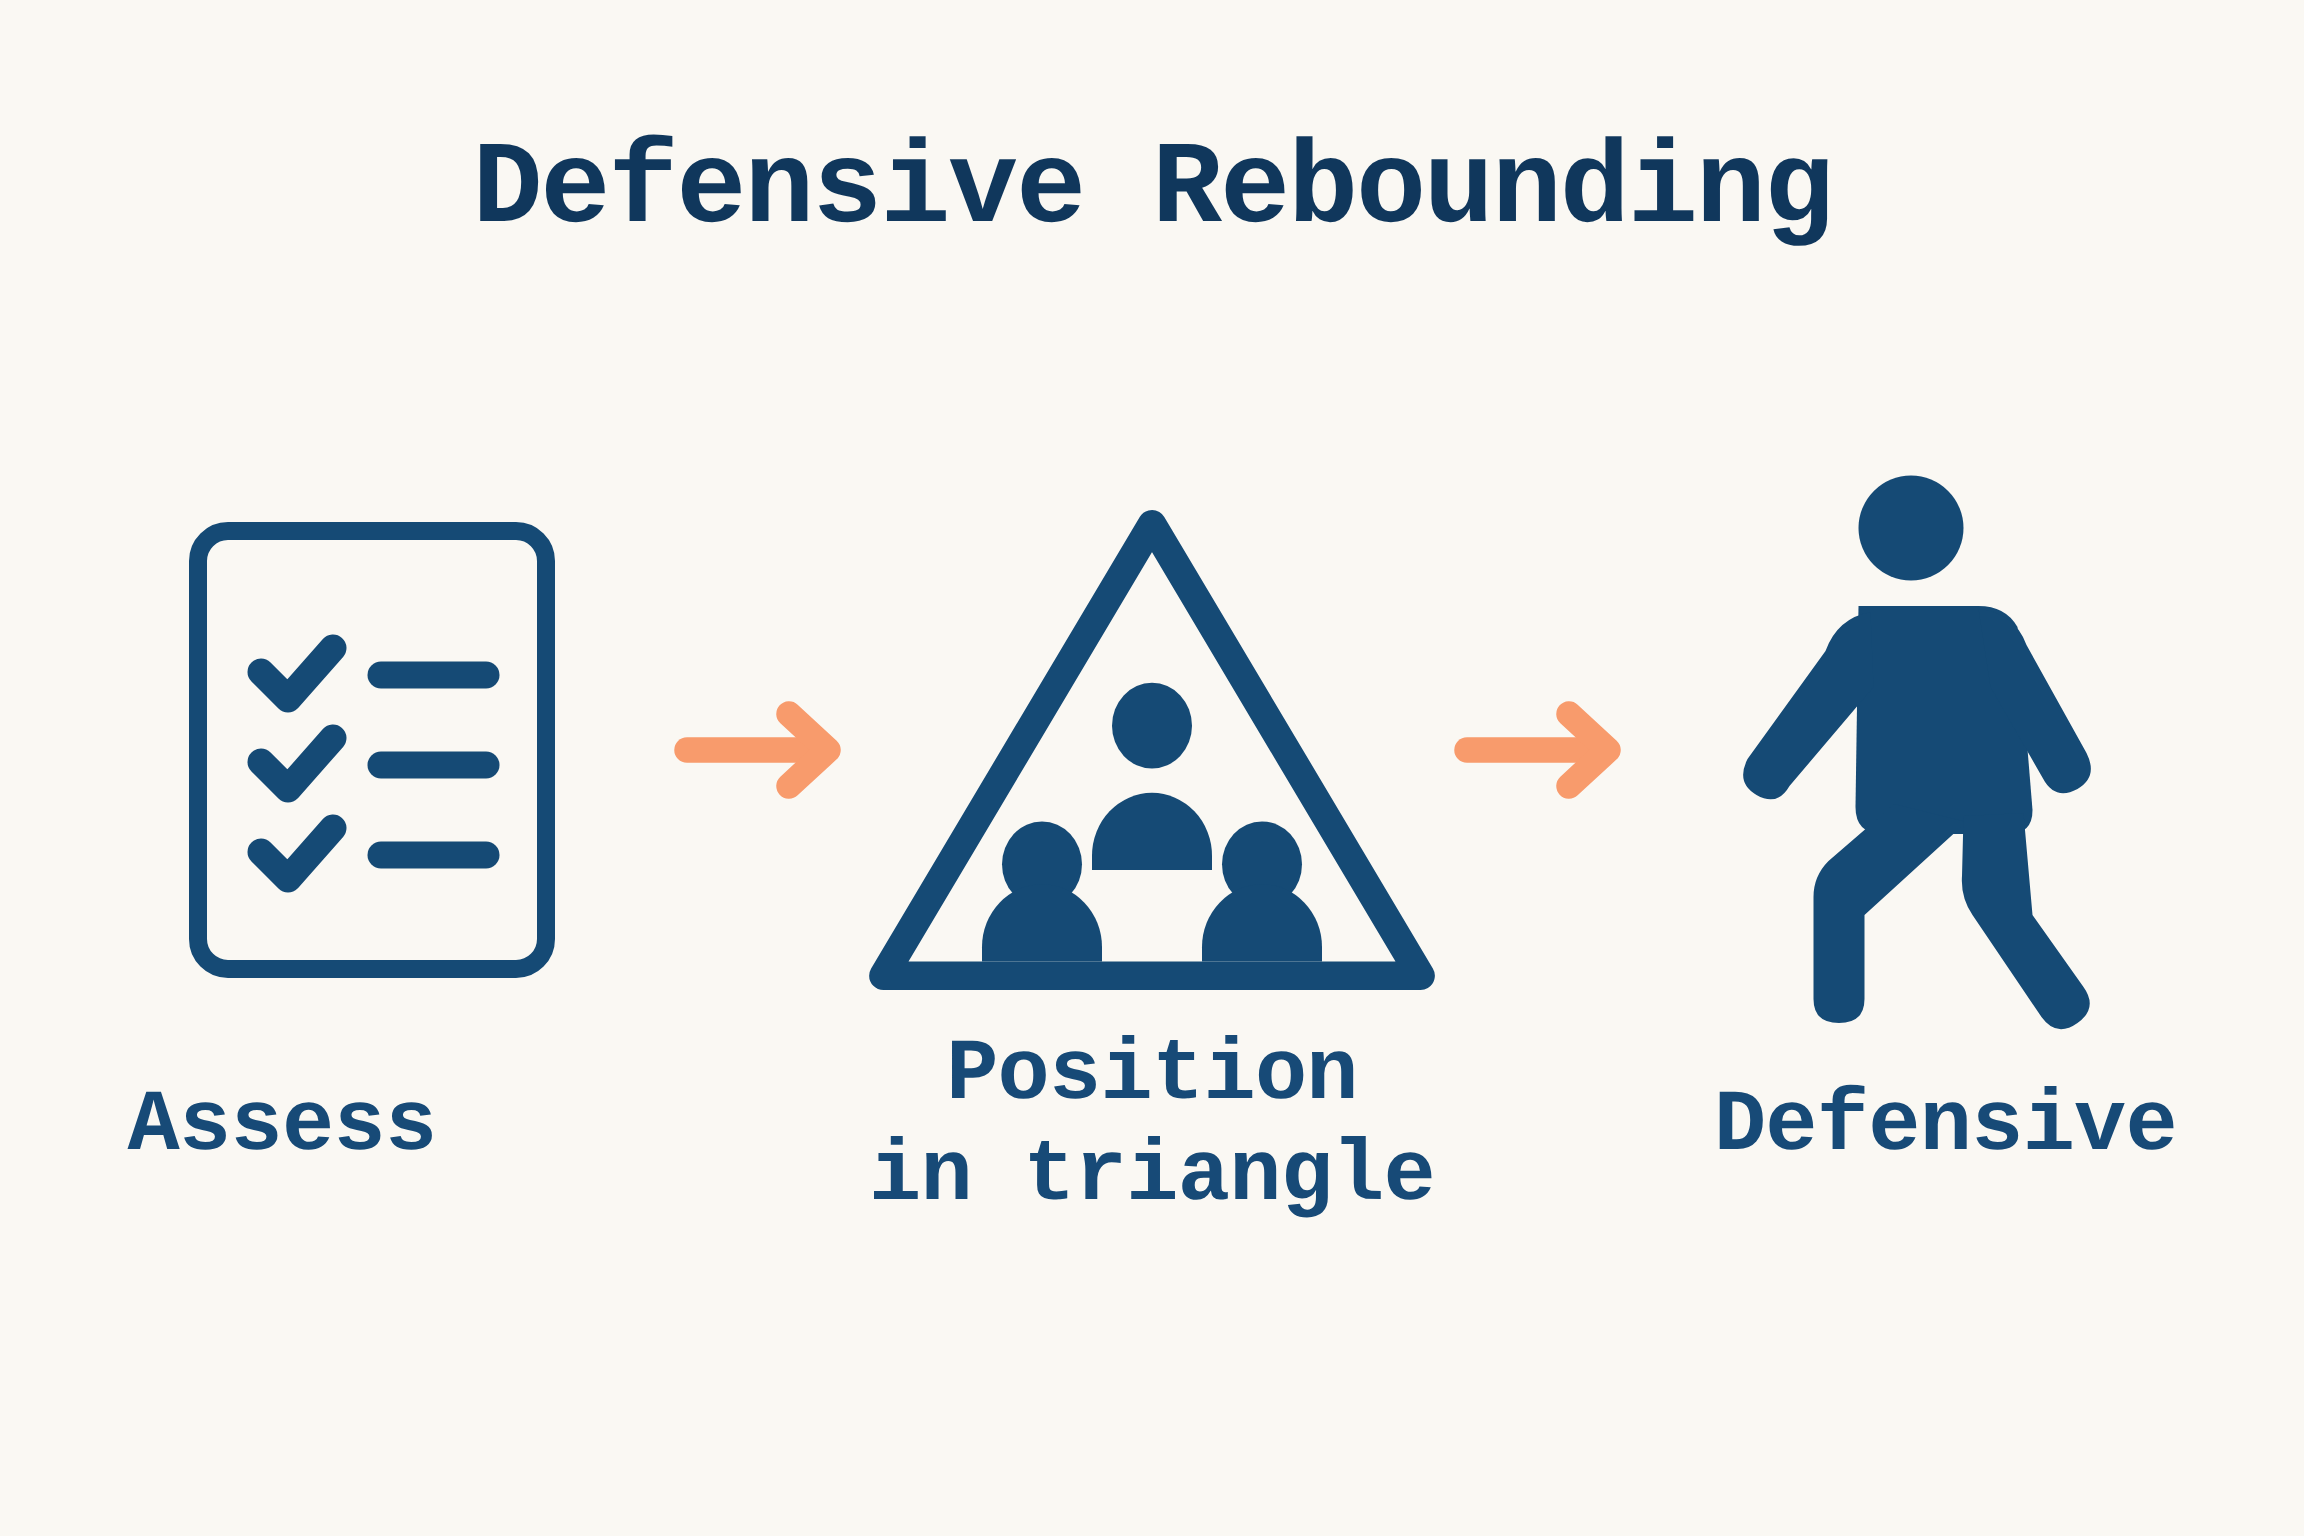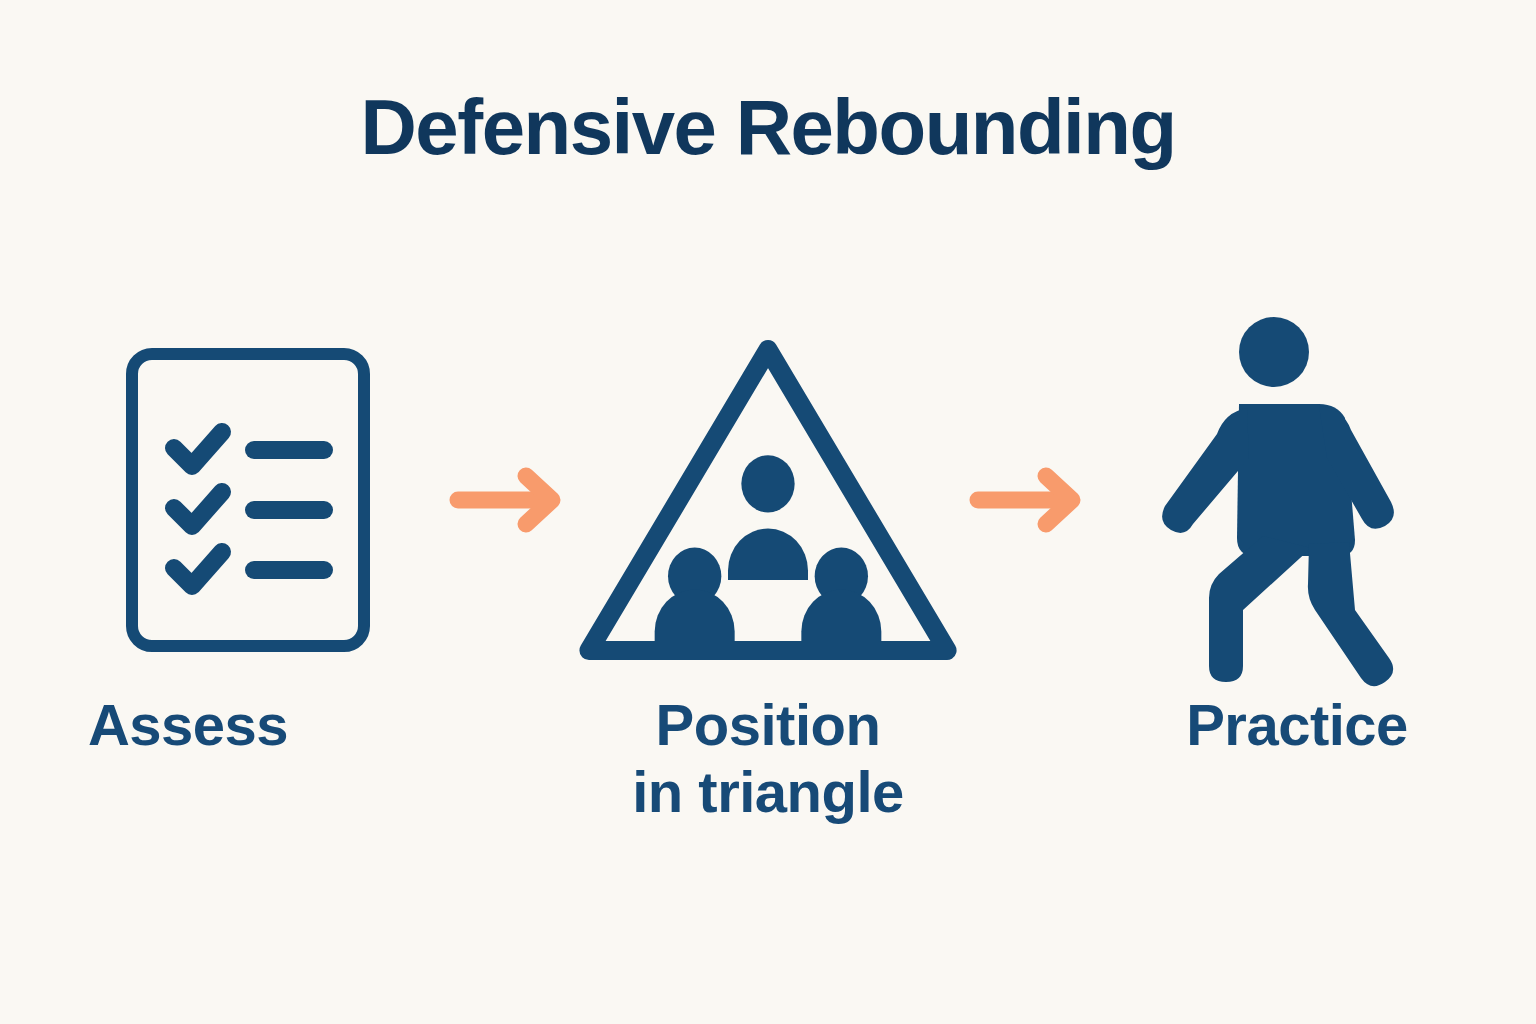--- a/index.html
+++ b/index.html
@@ -14,20 +14,21 @@
     background: #FAF8F3;
     font-family: "Liberation Sans", sans-serif;
     overflow: hidden;
     position: relative;
   }
 
   .canvas {
     position: relative;
     width: 1536px;
     height: 1024px;
+    font-family: Liberation Mono, monospace;
   }
 
   
   #page-title {
     position: absolute;
     top: 88px;
     left: 0;
     width: 1536px;
     text-align: center;
     font-size: 78px;
@@ -72,27 +73,27 @@
     align-items: center;
     justify-content: center;
     flex: 0 0 auto;
   }
 
   .arrow-svg { display: block; }
 
   
   .captions {
     position: absolute;
-    top: 692px;
+    top: 652px;
     left: 0;
     width: 1536px;
     height: 200px;
     display: flex;
     flex-direction: row;
-    align-items: flex-start;
+    align-items: center;
     justify-content: center;
   }
 
   .caption-cell {
     width: 400px;
     flex: 0 0 auto;
     text-align: center;
     font-size: 58px;
     font-weight: bold;
     color: #174A77;
@@ -231,18 +232,18 @@
     <div class="caption-spacer"></div>
 
     <div class="caption-cell cap-2">
       <span class="caption-line">Position</span>
       <span class="caption-line">in triangle</span>
     </div>
 
     <div class="caption-spacer"></div>
 
     <div class="caption-cell cap-3">
-      <span class="caption-line">Practice</span>
+      <span class="caption-line">Defensive</span>
     </div>
 
   </div>
 
 </div>
 
 </body></html>

